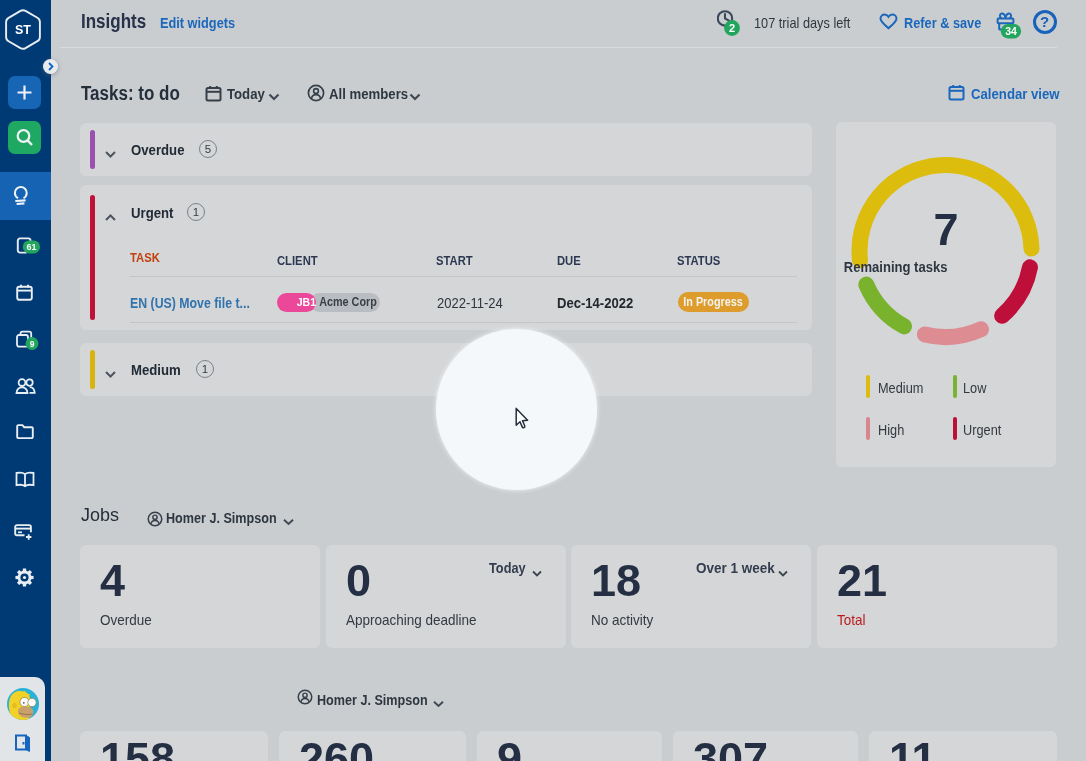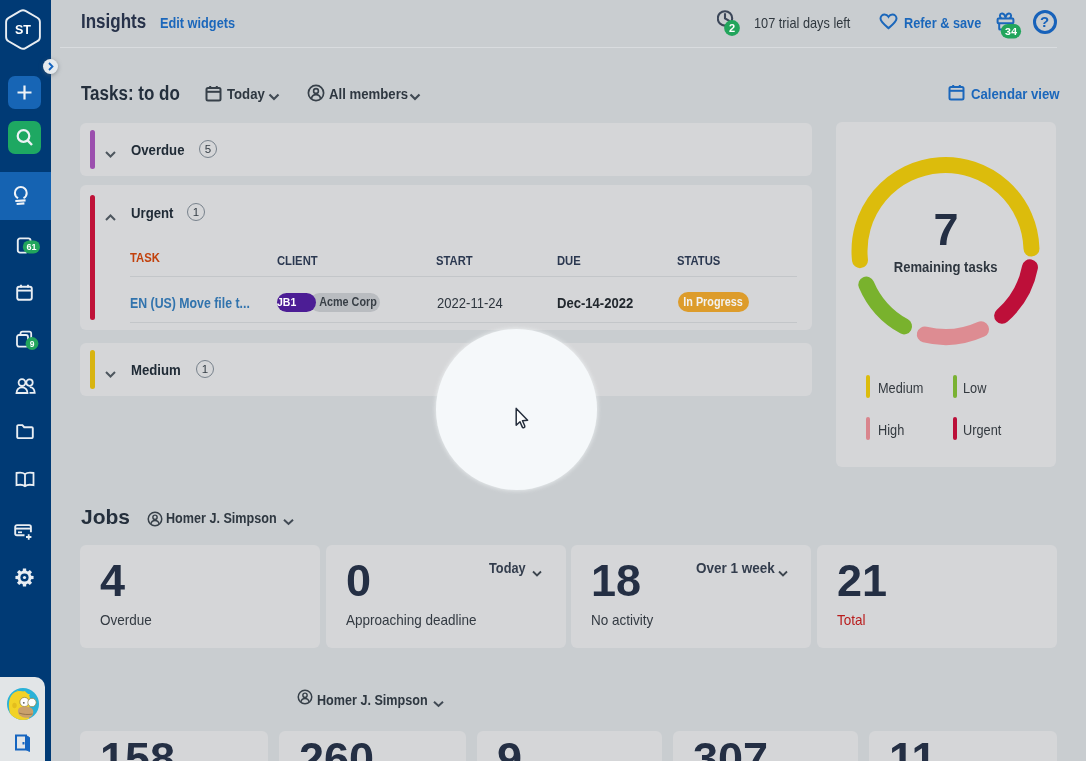--- a/index.html
+++ b/index.html
@@ -28,21 +28,21 @@
       <text x="15" y="22" font-size="11" font-weight="700" fill="#fff" text-anchor="middle">2</text>
     </svg>
   </div>
   <div class="abs" style="left:754px; top:14px; font-size:15px; color:#30383f;"><span class="t">107 trial days left</span></div>
   <div class="abs" style="left:879px; top:13px;">
     <svg width="19" height="17" viewBox="0 0 19 17">
       <path d="M9.5 15.2 C 5 11.5 1.5 8.8 1.5 5.6 C 1.5 3.2 3.4 1.5 5.6 1.5 C 7.2 1.5 8.6 2.4 9.5 3.8 C 10.4 2.4 11.8 1.5 13.4 1.5 C 15.6 1.5 17.5 3.2 17.5 5.6 C 17.5 8.8 14 11.5 9.5 15.2 Z" fill="none" stroke="#1b67bb" stroke-width="2"></path>
     </svg>
   </div>
   <div class="abs" style="left:904px; top:14px; font-size:15px; font-weight:700; color:#1b67bb;text-align:right;"><span class="t">Refer &amp; save</span></div>
-  <div class="abs" style="left:996px; top:12px;font-family:Liberation Mono, monospace;">
+  <div class="abs" style="left:996px; top:12px;">
     <svg width="38" height="28" viewBox="0 0 38 28">
       <path d="M5.5 6.2 C 3 5 3.5 1.2 6.3 1.5 C 8.3 1.8 9.2 4 9.6 6 M13.5 6.2 C 16 5 15.5 1.2 12.7 1.5 C 10.7 1.8 9.8 4 9.4 6" fill="none" stroke="#1b67bb" stroke-width="2"></path>
       <rect x="1.6" y="6.6" width="15.8" height="4.6" rx="0.8" fill="none" stroke="#1b67bb" stroke-width="2"></rect>
       <path d="M3.2 11.5 V 16.7 C 3.2 17.2 3.6 17.6 4.1 17.6 H 7" fill="none" stroke="#1b67bb" stroke-width="2"></path>
       <path d="M15.8 11.5 V 13" fill="none" stroke="#1b67bb" stroke-width="2"></path>
       <rect x="4.8" y="12" width="20.3" height="14.4" rx="7.2" fill="#22a55c"></rect>
       <text x="15" y="23.4" font-size="10.5" font-weight="700" fill="#fff" text-anchor="middle">34</text>
     </svg>
   </div>
   <div class="abs" style="left:1032.5px; top:9.5px; width:24px; height:24px; border:3.5px solid #1762ba; border-radius:50%; text-align:center; line-height:17px; font-size:15px; font-weight:700; color:#1762ba;">?</div>
@@ -101,21 +101,21 @@
 
     <div class="abs" style="left:50px; top:66px; font-size:12.5px; font-weight:700; color:#c2410c;"><span class="t9">TASK</span></div>
     <div class="abs" style="left:197px; top:69px; font-size:12.5px; font-weight:700; color:#2b3850;"><span class="t9">CLIENT</span></div>
     <div class="abs" style="left:356px; top:69px; font-size:12.5px; font-weight:700; color:#2b3850;"><span class="t9">START</span></div>
     <div class="abs" style="left:477px; top:69px; font-size:12.5px; font-weight:700; color:#2b3850;"><span class="t9">DUE</span></div>
     <div class="abs" style="left:597px; top:69px; font-size:12.5px; font-weight:700; color:#2b3850;"><span class="t9">STATUS</span></div>
     <div class="abs" style="left:50px; top:91px; width:667px; height:1px; background:#c3c6c9;"></div>
     <div class="abs" style="left:50px; top:110px; font-size:14.5px; font-weight:700; color:#3173ad;"><span class="t">EN (US) Move file t...</span></div>
     <div class="abs" style="left:197px; top:108px;">
       <div style="position:absolute; left:33px; top:0; width:70px; height:19px; background:#b9bcc0; border-radius:10px; text-align:right; font-size:12px; font-weight:700; color:#383f46; line-height:19px; white-space:nowrap;"><span class="t9" style="transform-origin:50% 50%;">Acme Corp</span></div>
-      <div style="position:absolute; left:0; top:0; width:39px; height:19px; background:#4c1d95; border-radius:10px; text-align:left; font-size:10.5px; font-weight:700; color:#fff; line-height:19px;">JB1</div>
+      <div style="position:absolute; left:0; top:0; width:39px; height:19px; background:#ec4899; border-radius:10px; text-align:right; font-size:10.5px; font-weight:700; color:#fff; line-height:19px;">JB1</div>
     </div>
     <div class="abs" style="left:357px; top:110px; font-size:14.5px; color:#2e363f;"><span class="t9">2022-11-24</span></div>
     <div class="abs" style="left:477px; top:110px; font-size:14.5px; font-weight:700; color:#22282e;"><span class="t9">Dec-14-2022</span></div>
     <div class="abs" style="left:598px; top:107px; width:71px; height:20px; background:#dd9c2b; border-radius:10px; text-align:center; font-size:12px; font-weight:700; color:#f2f2f0; line-height:20px;"><span class="t9" style="transform-origin:50% 50%;">In Progress</span></div>
     <div class="abs" style="left:50px; top:137px; width:667px; height:1px; background:#c3c6c9;"></div>
   </div>
 
   <div class="card" style="left:80px; top:343px; width:732px; height:53px;">
     <div class="abs" style="left:10px; top:7px; width:5px; height:39px; border-radius:3px; background:#d8b411;"></div>
     <div class="abs" style="left:24px; top:22px;"><svg width="13" height="9" viewBox="0 0 13 9">
@@ -126,33 +126,33 @@
   </div>
 
   <div class="card" style="left:836px; top:122px; width:220px; height:345px;">
     <svg class="abs" style="left:0; top:0;" width="220" height="240" viewBox="0 0 220 240">
       <path d="M 23.99 138.14 A 86 86 0 1 1 195.47 126.60" fill="none" stroke="#dcbc0c" stroke-width="16" stroke-linecap="round"></path>
       <path d="M 193.95 145.26 A 86 86 0 0 1 166.15 193.71" fill="none" stroke="#bd0f39" stroke-width="16" stroke-linecap="round"></path>
       <path d="M 145.03 207.32 A 86 86 0 0 1 88.84 212.48" fill="none" stroke="#dd8c92" stroke-width="16" stroke-linecap="round"></path>
       <path d="M 68.07 204.36 A 86 86 0 0 1 30.34 162.60" fill="none" stroke="#79b22d" stroke-width="16" stroke-linecap="round"></path>
     </svg>
     <div class="abs" style="left:0; top:82px; width:220px; text-align:center; font-size:45px; font-weight:700; color:#242f44;">7</div>
-    <div class="abs" style="left:0; top:136px; width:220px; text-align:center; font-size:15px; font-weight:700; color:#2e363f;"><span class="tc">Remaining tasks</span></div>
+    <div class="abs" style="left:0; top:136px; width:220px; text-align:left; font-size:15px; font-weight:700; color:#2e363f;"><span class="tc">Remaining tasks</span></div>
 
     <div class="abs" style="left:30px; top:253px; width:4px; height:23px; border-radius:2px; background:#dcbc0c;"></div>
     <div class="abs" style="left:42px; top:257px; font-size:15px; color:#33393f;"><span class="t">Medium</span></div>
     <div class="abs" style="left:117px; top:253px; width:4px; height:23px; border-radius:2px; background:#7ab233;"></div>
     <div class="abs" style="left:127px; top:257px; font-size:15px; color:#33393f;"><span class="t">Low</span></div>
     <div class="abs" style="left:30px; top:295px; width:4px; height:23px; border-radius:2px; background:#d9858d;"></div>
     <div class="abs" style="left:42px; top:299px; font-size:15px; color:#33393f;"><span class="t">High</span></div>
     <div class="abs" style="left:117px; top:295px; width:4px; height:23px; border-radius:2px; background:#bb1039;"></div>
     <div class="abs" style="left:127px; top:299px; font-size:15px; color:#33393f;"><span class="t">Urgent</span></div>
   </div>
 
-  <div class="abs" style="left:81px; top:505px; font-size:21px; font-weight:700; color:#242f3c;">Jobs</div>
+  <div class="abs" style="left:81px; top:505px; font-size:18px; font-weight:400; color:#242f3c;">Jobs</div>
   <div class="abs" style="left:147px; top:511px;">
     <svg width="16" height="16" viewBox="0 0 18 18">
       <circle cx="9" cy="9" r="7.6" fill="none" stroke="#374049" stroke-width="1.7"></circle>
       <circle cx="9" cy="7" r="2.4" fill="none" stroke="#374049" stroke-width="1.6"></circle>
       <path d="M4.5 14.5 C 5 11.5 7 10.6 9 10.6 C 11 10.6 13 11.5 13.5 14.5" fill="none" stroke="#374049" stroke-width="1.6"></path>
     </svg>
   </div>
   <div class="abs" style="left:166px; top:510px; font-size:14px; font-weight:700; color:#2e3740;"><span class="t9">Homer J. Simpson</span></div>
   <div class="abs" style="left:282px; top:513px;"><svg width="13" height="9" viewBox="0 0 13 9">
         <path d="M2 1.8 L6.5 6 L11 1.8" fill="none" stroke="#414a54" stroke-width="2"></path>

